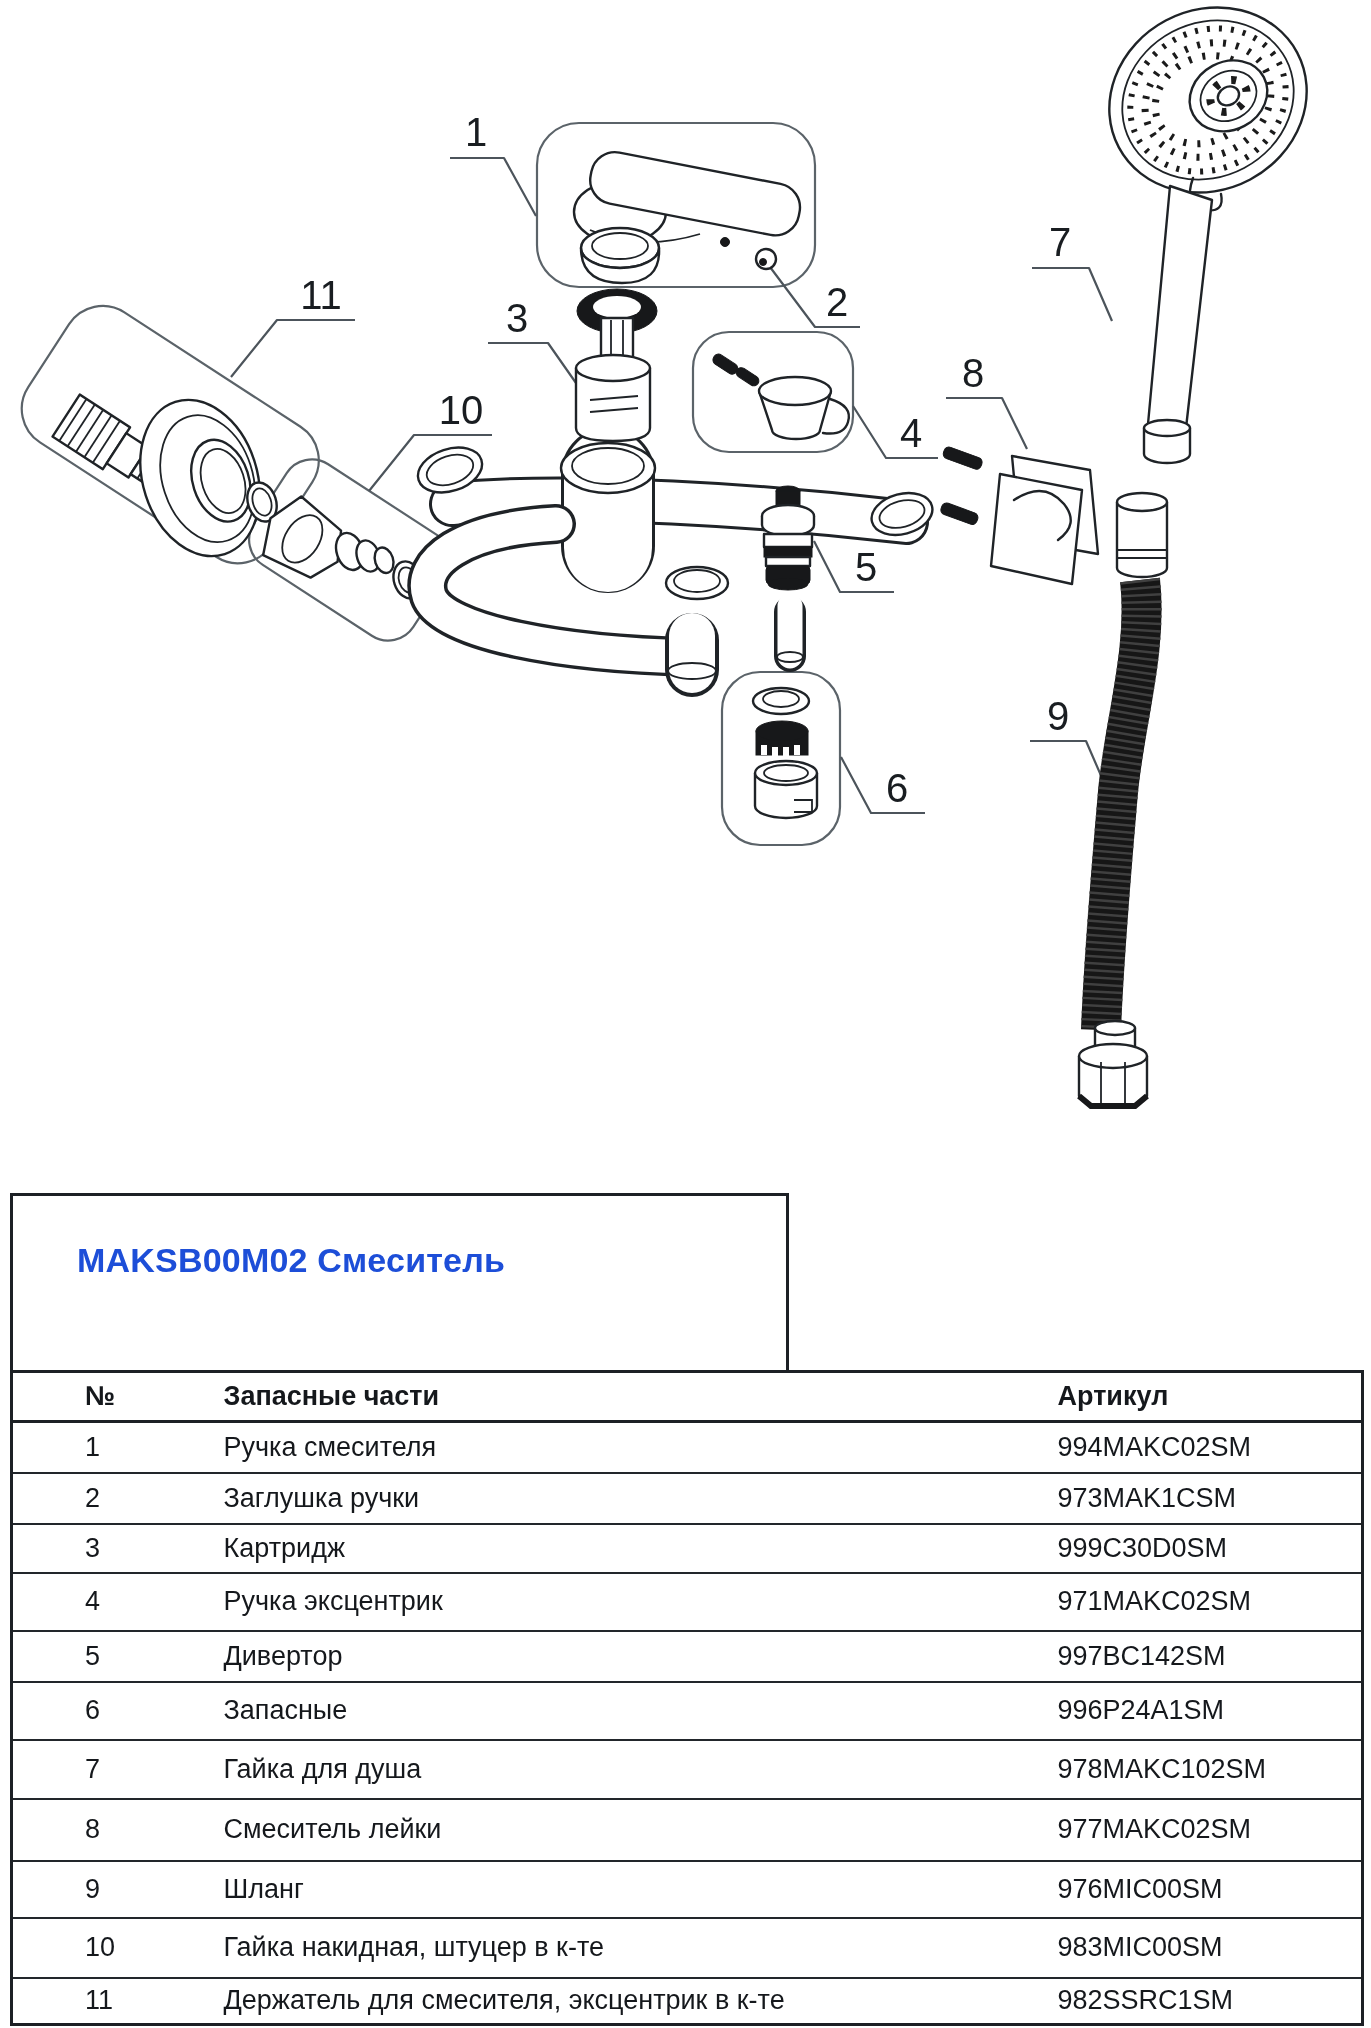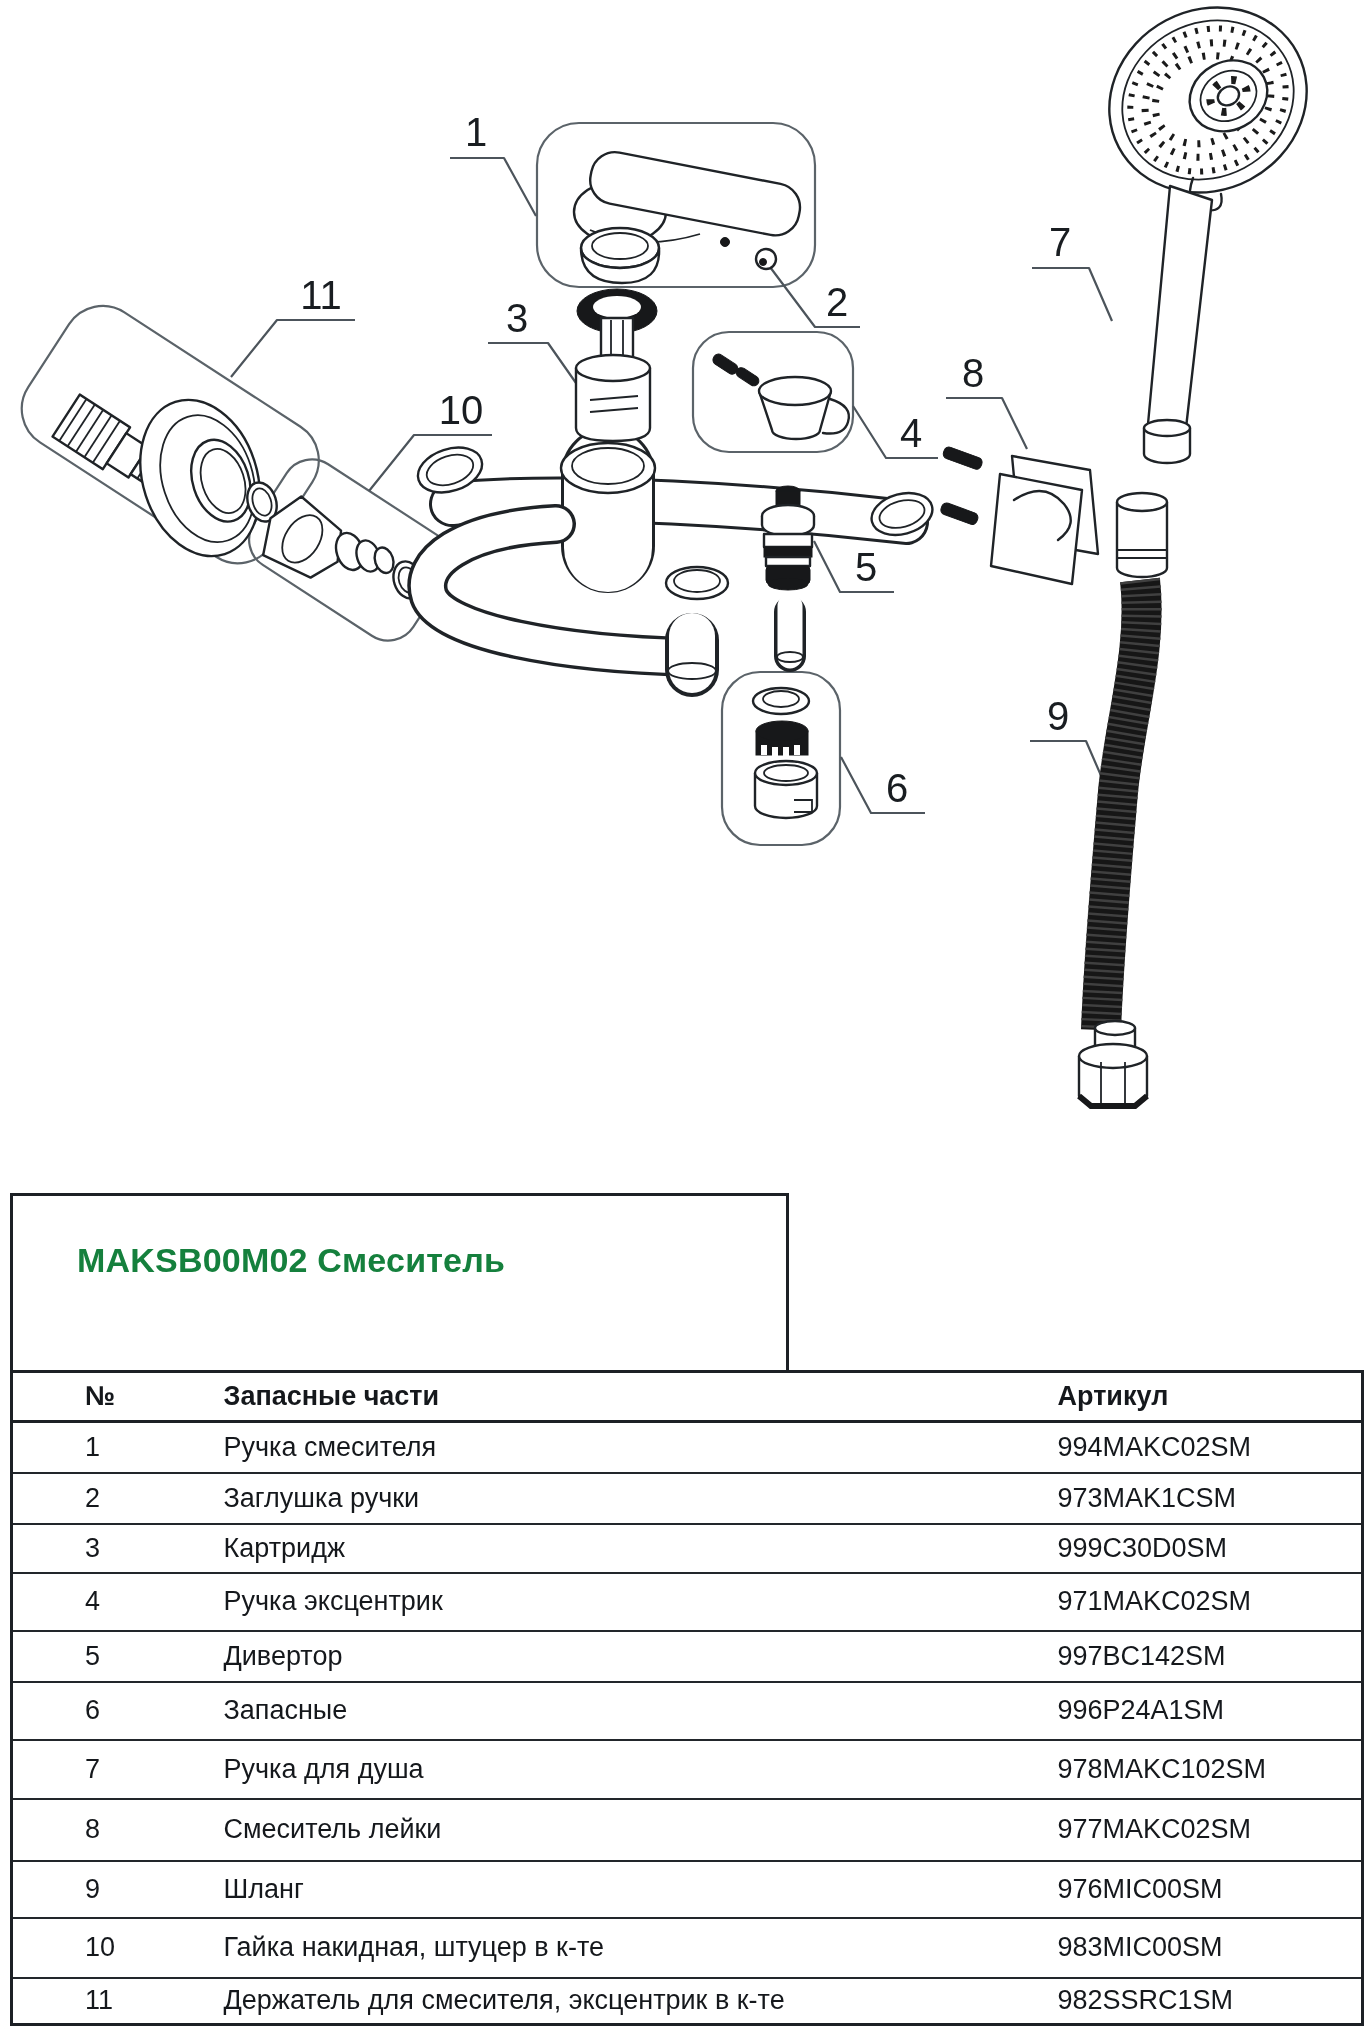--- a/index.html
+++ b/index.html
@@ -15,21 +15,21 @@
   .box{stroke:#5b6369;stroke-width:2.2;fill:none;}
   .callout{font:400 40px "Liberation Sans","DejaVu Sans",sans-serif;fill:#191d21;text-anchor:middle;}
   .thin{stroke:#1f2327;stroke-width:1.8;fill:none;}
   .dots{fill:none;stroke:#1b1b1b;}
   .hoseO{stroke:#161616;fill:none;}
   .hoseT{stroke:#404040;fill:none;stroke-dasharray:2.5 4.5;}
 
   
   .title-box{position:absolute;left:10px;top:1193px;width:779px;height:180px;box-sizing:border-box;
              border:3px solid #1c2025;padding:38px 20px 0 64px;}
-  .title-box .t{font-size:34px;font-weight:600;line-height:53px;letter-spacing:.2px;color:#15803d;}
+  .title-box .t{font-size:34px;font-weight:600;line-height:53px;letter-spacing:.2px;color:#1d4ed8;}
 
   
   .parts{position:absolute;left:10px;top:1370px;width:1351px;border-collapse:collapse;
          table-layout:fixed;border:3px solid #1c2025;font-size:27px;color:#15181c;}
   .parts col.c-num{width:155px;} .parts col.c-name{width:889px;} .parts col.c-sku{width:307px;}
   .parts th{font-weight:700;text-align:left;}
   .parts td{font-weight:400;}
   .parts th,.parts td{padding:0;vertical-align:middle;}
   .parts .cn{padding-left:72px;}
   .parts .cp{padding-left:57px;}
@@ -309,21 +309,21 @@
         <td class="cp">Дивертор</td>
         <td class="cs">997BC142SM</td>
       </tr>
       <tr>
         <td class="cn">6</td>
         <td class="cp">Запасные</td>
         <td class="cs">996P24A1SM</td>
       </tr>
       <tr>
         <td class="cn">7</td>
-        <td class="cp">Ручка для душа</td>
+        <td class="cp">Гайка для душа</td>
         <td class="cs">978MAKC102SM</td>
       </tr>
       <tr>
         <td class="cn">8</td>
         <td class="cp">Смеситель лейки</td>
         <td class="cs">977MAKC02SM</td>
       </tr>
       <tr>
         <td class="cn">9</td>
         <td class="cp">Шланг</td>

